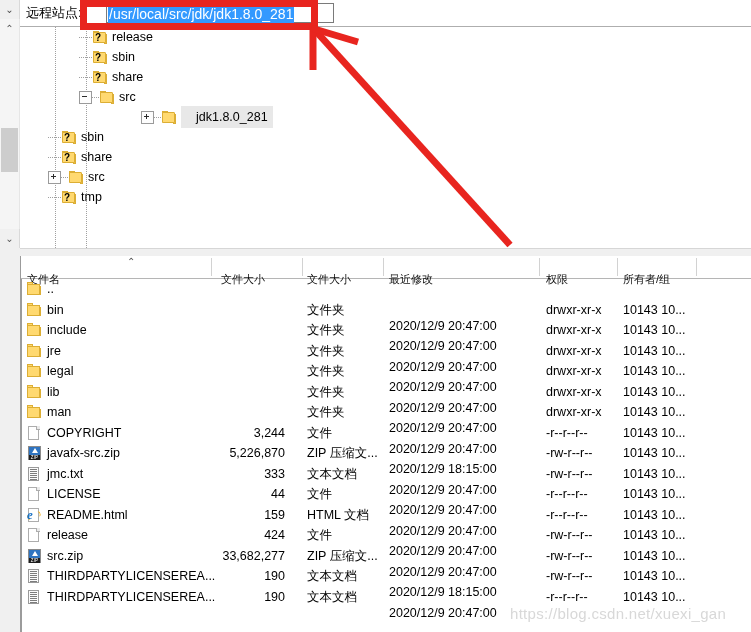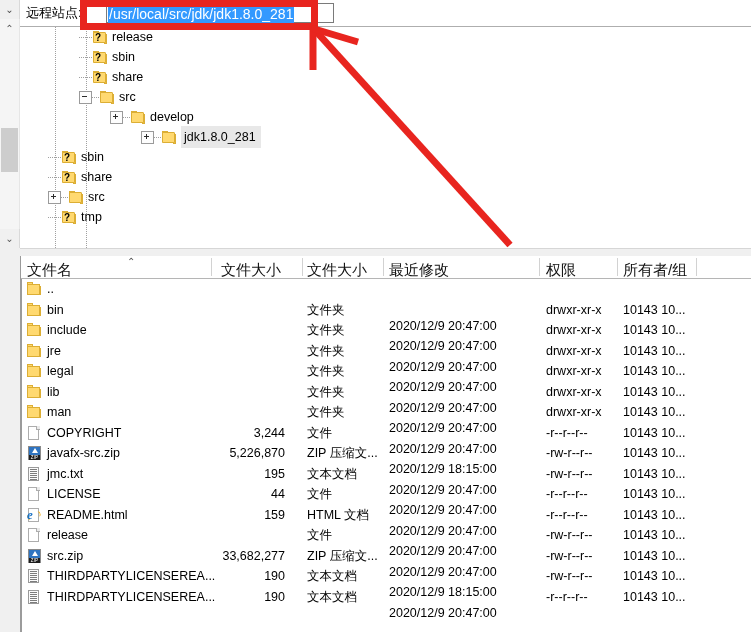--- a/index.html
+++ b/index.html
@@ -25,21 +25,21 @@
   .topbar{position:absolute;left:20px;top:0;right:0;height:26px;background:#ffffff;border-bottom:1px solid #aeaeae;}
   .site-label{position:absolute;left:6px;top:4px;font-size:13px;color:#000;letter-spacing:0px;white-space:nowrap;}
   .addr-wrap{position:absolute;left:86px;top:3px;width:228px;height:20px;border:1px solid #7a7a7a;background:#fff;box-sizing:border-box;}
   .addr-sel{position:absolute;left:1px;top:1px;height:18px;background:#3399ff;color:#ffffff;font-size:14px;line-height:18px;padding:0 1px;white-space:nowrap;}
   .addr-caret{position:absolute;left:1px;top:1px;width:1px;height:18px;background:#000;}
 
   
   .treepanel{position:absolute;left:20px;top:27px;width:731px;height:221px;background:#ffffff;overflow:hidden;}
   .trow{position:relative;height:20px;line-height:20px;white-space:nowrap;}
   .trow .lbl{font-size:12.5px;color:#000;vertical-align:middle;}
-  .trow .lbl.sel{background:#e8e8e8;padding:1px 5px 1px 3px;}
+  .trow .lbl.sel{background:#e8e8e8;padding:1px 5px 1px 15px;}
 
   
   .guide{position:absolute;top:0;width:1px;height:100%;
     background-image:linear-gradient(to bottom,#a0a0a0 1px,transparent 1px);
     background-size:1px 2px;}
 
   .node{position:absolute;top:0;height:20px;display:flex;align-items:center;}
   
   .exp{width:11px;height:11px;border:1px solid #9a9a9a;background:#fdfdfd;position:relative;flex:0 0 auto;}
   .exp::before{content:"";position:absolute;left:2px;top:4px;width:5px;height:1px;background:#2b2b2b;}
@@ -57,21 +57,21 @@
   .fold .t{position:absolute;left:0;top:0px;width:6px;height:3px;background:#ffd970;border:1px solid #dcae34;border-bottom:none;box-sizing:border-box;}
   .fold .sh{position:absolute;left:11px;top:3px;width:3px;height:10px;background:#f0c24a;border:1px solid #dcae34;box-sizing:border-box;}
   .fold.q .qm{position:absolute;left:1px;top:1px;width:8px;height:11px;color:#000;font-size:10px;font-weight:bold;line-height:11px;text-align:center;font-family:"Liberation Sans",sans-serif;}
 
   
   .splitter{position:absolute;left:20px;top:248px;width:731px;height:8px;background:#f0f0f0;border-top:1px solid #d6d6d6;border-bottom:1px solid #d6d6d6;}
 
   
   .listpanel{position:absolute;left:20px;top:256px;width:731px;height:376px;background:#ffffff;border-left:1px solid #9b9b9b;box-sizing:border-box;}
   .hdr{position:relative;height:22px;background:#ffffff;border-bottom:1px solid #b5b5b5;}
-  .hdr .hcell{position:absolute;top:3px;height:22px;line-height:22px;font-size:15px;color:#111;box-sizing:border-box;}
+  .hdr .hcell{position:absolute;top:12px;height:22px;line-height:22px;font-size:11px;color:#111;box-sizing:border-box;}
   .hdr .hsep{position:absolute;top:2px;height:18px;width:1px;background:#d2d2d2;}
   .sortcaret{position:absolute;top:0px;font-size:10px;color:#555;line-height:12px;}
 
   .rows{position:relative;}
   .frow{position:relative;height:20.5px;line-height:20.5px;white-space:nowrap;}
   .c-name{position:absolute;left:6px;top:0;display:flex;align-items:center;height:20.5px;}
   .c-size{position:absolute;left:0;width:264px;top:0;text-align:right;font-size:12.5px;}
   .c-type{position:absolute;left:286px;top:0;font-size:12.5px;}
   .c-mod{position:absolute;left:368px;top:16px;font-size:12.5px;}
   .c-perm{position:absolute;left:525px;top:0;font-size:12.5px;}
@@ -172,32 +172,20 @@
         <div class="trow">
           <div class="node" style="left: 59px;">
             <span class="exp"></span>
             <span class="dash"></span>
             <span class="fold">
               <span class="t"></span>
               <span class="sh"></span>
               <span class="b"></span>
             </span>
             <span class="lbl">src</span>
-          </div>
-        </div>
-        <div class="trow">
-          <div class="node" style="left: 90px;">
-            <span class="exp plus"></span>
-            <span class="dash"></span>
-            <span class="fold">
-              <span class="t"></span>
-              <span class="sh"></span>
-              <span class="b"></span>
-            </span>
-            <span class="lbl">develop</span>
           </div>
         </div>
         <div class="trow">
           <div class="node" style="left: 121px;">
             <span class="exp plus"></span>
             <span class="dash"></span>
             <span class="fold">
               <span class="t"></span>
               <span class="sh"></span>
               <span class="b"></span>
@@ -417,21 +405,21 @@
               <span class="p"></span>
               <span class="ln" style="top:3px"></span>
               <span class="ln" style="top:5px"></span>
               <span class="ln" style="top:7px"></span>
               <span class="ln" style="top:9px"></span>
               <span class="ln" style="top:11px"></span>
               <span class="ln" style="top:13px"></span>
             </span>
             <span class="fname">jmc.txt</span>
           </div>
-          <div class="c-size">195</div>
+          <div class="c-size">333</div>
           <div class="c-type">文本文档</div>
           <div class="c-mod">2020/12/9 20:47:00</div>
           <div class="c-perm">-rw-r--r--</div>
           <div class="c-own">10143 10...</div>
         </div>
         <div class="frow">
           <div class="c-name">
             <span class="ic page">
               <span class="p"></span>
               <span class="corner"></span>
@@ -460,20 +448,21 @@
           <div class="c-own">10143 10...</div>
         </div>
         <div class="frow">
           <div class="c-name">
             <span class="ic page">
               <span class="p"></span>
               <span class="corner"></span>
             </span>
             <span class="fname">release</span>
           </div>
+          <div class="c-size">424</div>
           <div class="c-type">文件</div>
           <div class="c-mod">2020/12/9 20:47:00</div>
           <div class="c-perm">-rw-r--r--</div>
           <div class="c-own">10143 10...</div>
         </div>
         <div class="frow">
           <div class="c-name">
             <span class="ic zip">
               <span class="base"></span>
               <span class="blue"></span>
@@ -531,13 +520,14 @@
 
   <div class="redbox"></div>
   <svg class="redarrow" viewBox="0 0 751 632">
     <g stroke="#e8251f" stroke-width="7" fill="none" stroke-linecap="butt">
       <line x1="313" y1="28" x2="510" y2="245"></line>
       <line x1="313" y1="25" x2="313" y2="70"></line>
       <line x1="311" y1="28" x2="358" y2="42"></line>
     </g>
   </svg>
 
+  <div class="watermark">https://blog.csdn.net/xuexi_gan</div>
 </div>
 
 </body></html>

